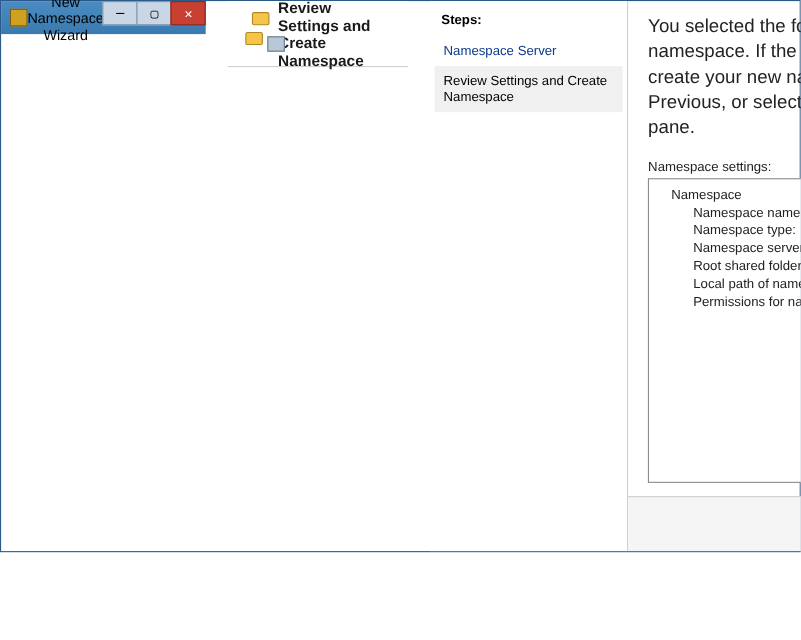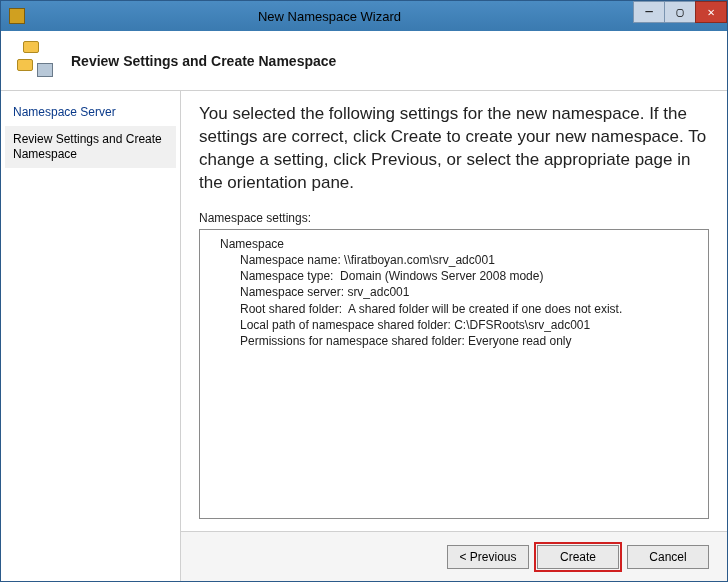--- a/index.html
+++ b/index.html
@@ -6,25 +6,26 @@
   body {
     font-family: "Segoe UI", Tahoma, sans-serif;
     font-size: 12px;
     background: #fff;
     width: 728px;
     height: 582px;
     overflow: hidden;
   }
   .window {
     width: 728px;
-    height: 582px;
+    height: 502px;
     border: 1px solid #2b5a8a;
     background: #fff;
     display: flex;
-    flex-direction: column;
+    flex-direction: row;
+    gap: 20px;
   }
   .titlebar {
     height: 30px;
     background: linear-gradient(#4a8bc2, #3a7ab0);
     display: flex;
     align-items: center;
     color: #000;
     position: relative;
   }
   .titlebar .icon {
@@ -203,20 +204,21 @@
       <div class="f1"></div>
       <div class="f2"></div>
       <div class="srv"></div>
     </div>
     <div class="header-title">Review Settings and Create Namespace</div>
   </div>
 
   <div class="body-area">
 
     <div class="sidebar">
+      <div class="steps-label">Steps:</div>
       <div class="step">Namespace Server</div>
       <div class="step current">Review Settings and Create Namespace</div>
     </div>
 
     <div class="main">
       <div class="intro">You selected the following settings for the new namespace. If the settings are correct, click Create to create your new namespace. To change a setting, click Previous, or select the appropriate page in the orientation pane.</div>
       <div class="settings-label">Namespace settings:</div>
       <div class="settings-box">Namespace
       Namespace name: \\firatboyan.com\srv_adc001
       Namespace type:  Domain (Windows Server 2008 mode)

